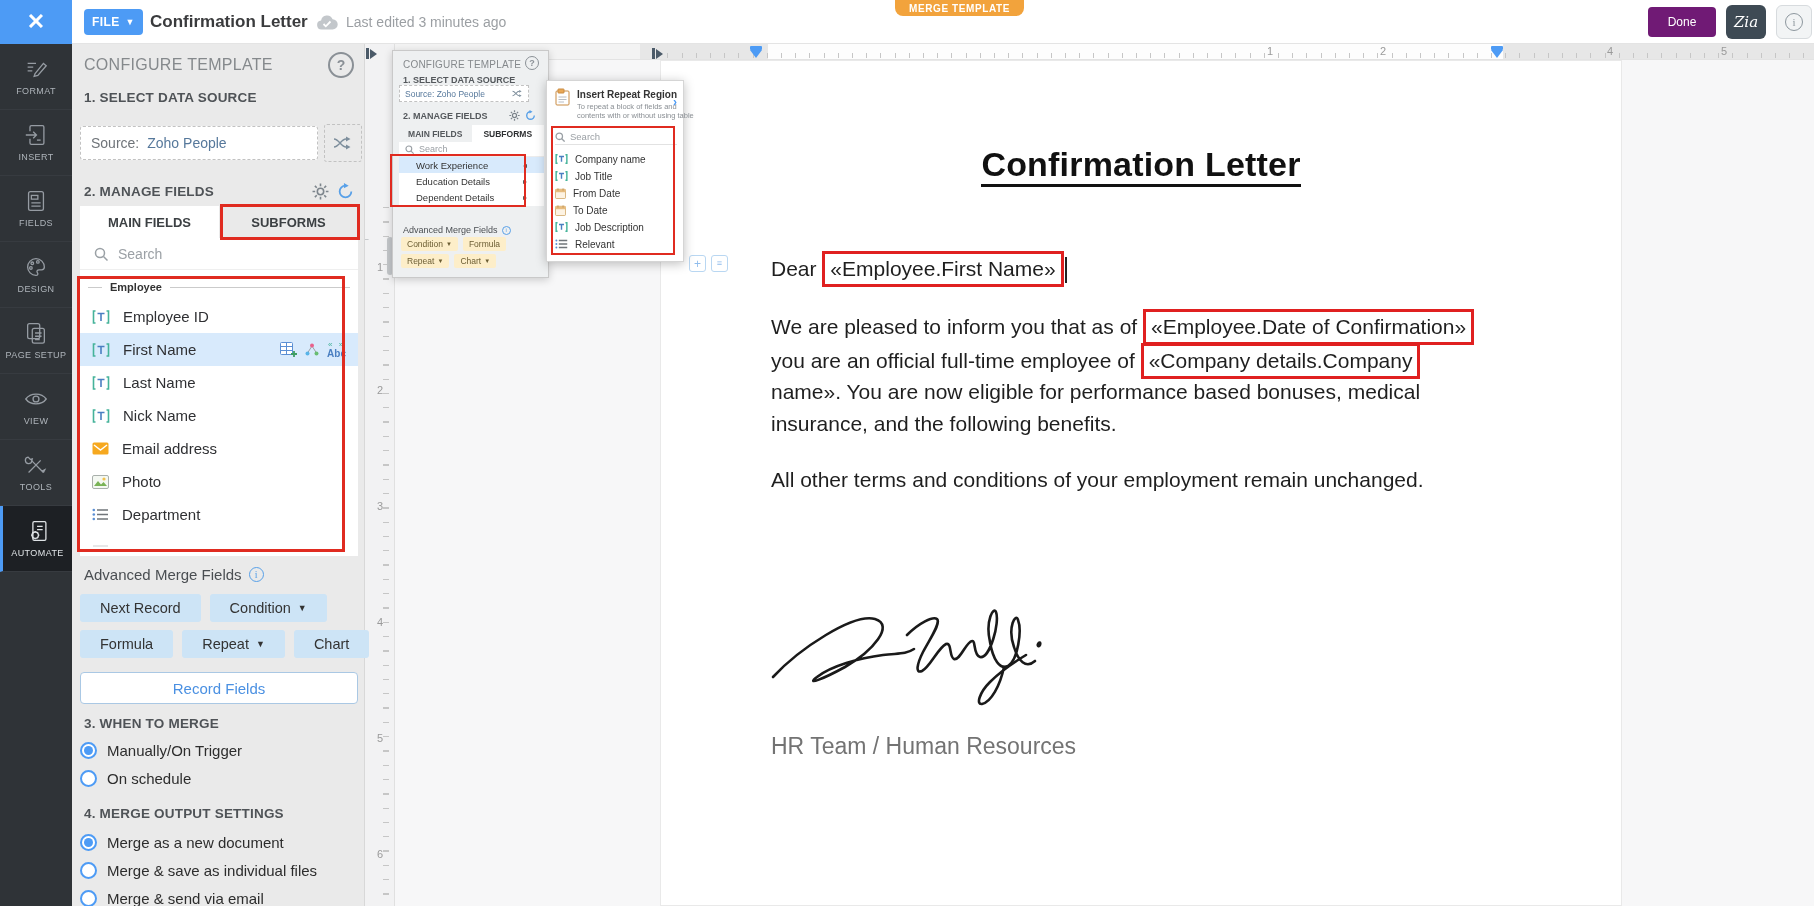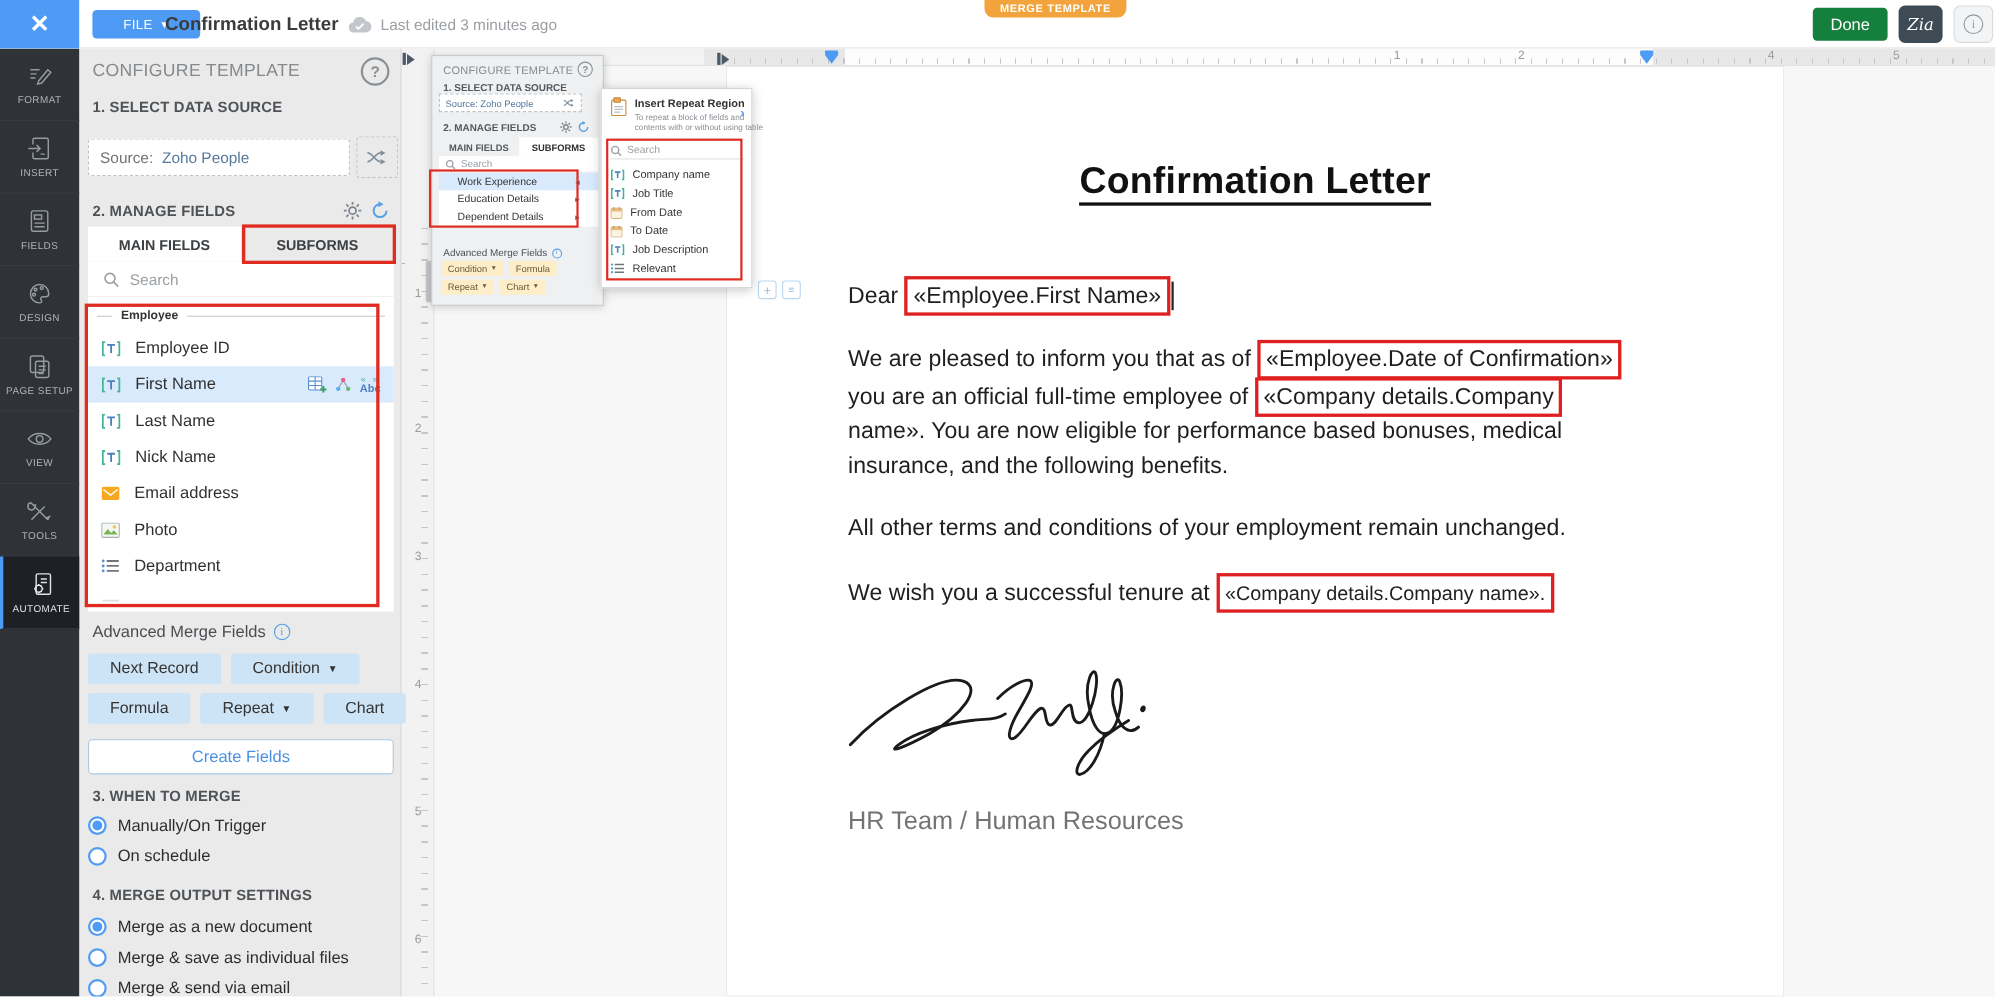--- a/index.html
+++ b/index.html
@@ -4,26 +4,26 @@
 <style>
 *{box-sizing:border-box;margin:0;padding:0}
 html,body{width:1814px;height:906px;overflow:hidden}
 body{font-family:"Liberation Sans",sans-serif;background:#fff;position:relative}
 .stage{position:absolute;inset:0;width:1814px;height:906px;overflow:hidden}
 .abs{position:absolute}
 
 
 .topbar{left:0;top:0;width:1814px;height:44px;background:#fff;border-bottom:1px solid #e4e4e4;z-index:40}
 .closebtn{left:0;top:0;width:72px;height:44px;background:#4d9bf5;color:#fff;display:flex;align-items:center;justify-content:center;font-size:22px;font-weight:700;cursor:pointer}
-.filebtn{left:84px;top:9px;height:26px;background:#4d9bf5;border-radius:4px;color:#fff;display:inline-flex;align-items:center;gap:6px;padding:0 28px;font-size:12px;font-weight:400;letter-spacing:.4px}
+.filebtn{left:84px;top:9px;height:26px;background:#4d9bf5;border-radius:4px;color:#fff;display:inline-flex;align-items:center;gap:6px;padding:0 8px;font-size:12px;font-weight:700;letter-spacing:.4px}
 .filebtn .car{font-size:9px}
 .doctitle{left:150px;top:12px;font-size:17px;font-weight:600;color:#3a3b3d}
 .saved{left:316px;top:14px;display:flex;align-items:center;gap:8px;color:#9b9fa3;font-size:14px}
 .badge{left:895px;top:0;height:16px;padding:0 14px;background:#f2a33c;border-radius:0 0 8px 8px;color:#fff;font-size:10px;font-weight:700;letter-spacing:.6px;display:flex;align-items:center;z-index:50}
-.donebtn{left:1648px;top:7px;width:68px;height:30px;background:#15803d;border-radius:4px;color:#fff;font-size:15px;display:flex;align-items:center;justify-content:center}
+.donebtn{left:1648px;top:7px;width:68px;height:30px;background:#701a75;border-radius:4px;color:#fff;font-size:12px;display:flex;align-items:center;justify-content:center}
 .ziabtn{left:1726px;top:5px;width:40px;height:34px;background:#3e4a54;border-radius:6px;color:#fff;display:flex;align-items:center;justify-content:center;font-family:"DejaVu Serif",serif;font-style:italic;font-size:15px}
 .infobtn{left:1776px;top:5px;width:36px;height:34px;background:#f2f4f5;border:1px solid #d7dbde;border-radius:6px;display:flex;align-items:center;justify-content:center}
 .icircle{width:18px;height:18px;border:1.5px solid #8d979e;border-radius:50%;color:#8d979e;font-size:11px;display:flex;align-items:center;justify-content:center;font-family:"Liberation Serif",serif}
 
 
 .rail{left:0;top:44px;width:72px;height:862px;background:#2f3337;z-index:35}
 .rail-item{width:72px;height:66px;display:flex;flex-direction:column;align-items:center;justify-content:center;gap:4px;border-bottom:1px solid #373b40;cursor:pointer}
 .rail-item span.lbl{font-size:9px;color:#aeb4ba;letter-spacing:.4px;text-align:center;line-height:1.2}
 .rail-item svg{stroke:#969ca3;fill:none;stroke-width:1.4}
 .rail-item.active{background:#1d2024;border-left:3px solid #4d9bf5}
@@ -175,23 +175,20 @@
       <span>We are pleased to inform you that as of </span><span class="mf">«Employee.Date of Confirmation»</span>
     </div>
     <div class="doc-line" style="left:110px;top:282px">
       <span>you are an official full-time employee of </span><span class="mf">«Company details.Company</span>
     </div>
     <div class="doc-line" style="left:110px;top:316px">name». You are now eligible for performance based bonuses, medical</div>
     <div class="doc-line" style="left:110px;top:348px">insurance, and the following benefits.</div>
 
     <div class="doc-line" style="left:110px;top:404px">All other terms and conditions of your employment remain unchanged.</div>
 
-    <div class="doc-line" style="left:110px;top:460px">
-      <span>We wish you a successful tenure at </span><span class="mf small">«Company details.Company name».</span>
-    </div>
 
     <svg class="abs" style="left:100px;top:528px" width="290" height="130" viewBox="0 0 290 130">
       <g fill="none" stroke="#1a1a1a" stroke-width="2.6" stroke-linecap="round">
         <path d="M12 88 C38 60 92 24 114 30 C134 36 112 62 84 78 C62 90 44 97 56 88 C70 77 98 69 122 66 C136 64 144 66 153 60"></path>
         <path d="M146 46 C158 34 172 27 176 30 C180 34 170 48 162 63 C156 75 154 85 161 82 C169 78 177 59 185 55 C191 53 188 68 193 70 C199 72 205 53 211 52 C215 51 212 66 219 68 C229 70 239 33 235 23 C233 17 224 31 229 53 C232 71 239 81 247 77 C257 71 261 41 257 31 C255 23 246 38 253 58 C257 72 265 80 274 72"></path>
         <path d="M243 78 C239 97 230 113 221 115 C215 116 218 104 229 93 C240 82 255 72 265 66"></path>
         <path d="M277 55 c1 -2 3 -2 2 1 c-1 2 -3 1 -2 -1"></path>
       </g>
     </svg>
 
@@ -432,21 +429,21 @@
         <span>Formula</span>
       </span>
     <span class="pill">
         <span>Repeat</span>
         <span class="car">▼</span>
       </span>
     <span class="pill">
         <span>Chart</span>
       </span>
   </div>
-  <div class="abs createbtn" style="z-index:21">Create Fields</div>
+  <div class="abs createbtn" style="z-index:21">Record Fields</div>
 
   <div class="abs p-step" style="left:84px;top:716px;z-index:21">3. WHEN TO MERGE</div>
   <div class="abs radiorow" style="left:80px;top:742px;z-index:21">
     <span class="radio sel"></span>
     <span>Manually/On Trigger</span>
   </div>
   <div class="abs radiorow" style="left:80px;top:770px;z-index:21">
     <span class="radio"></span>
     <span>On schedule</span>
   </div>

